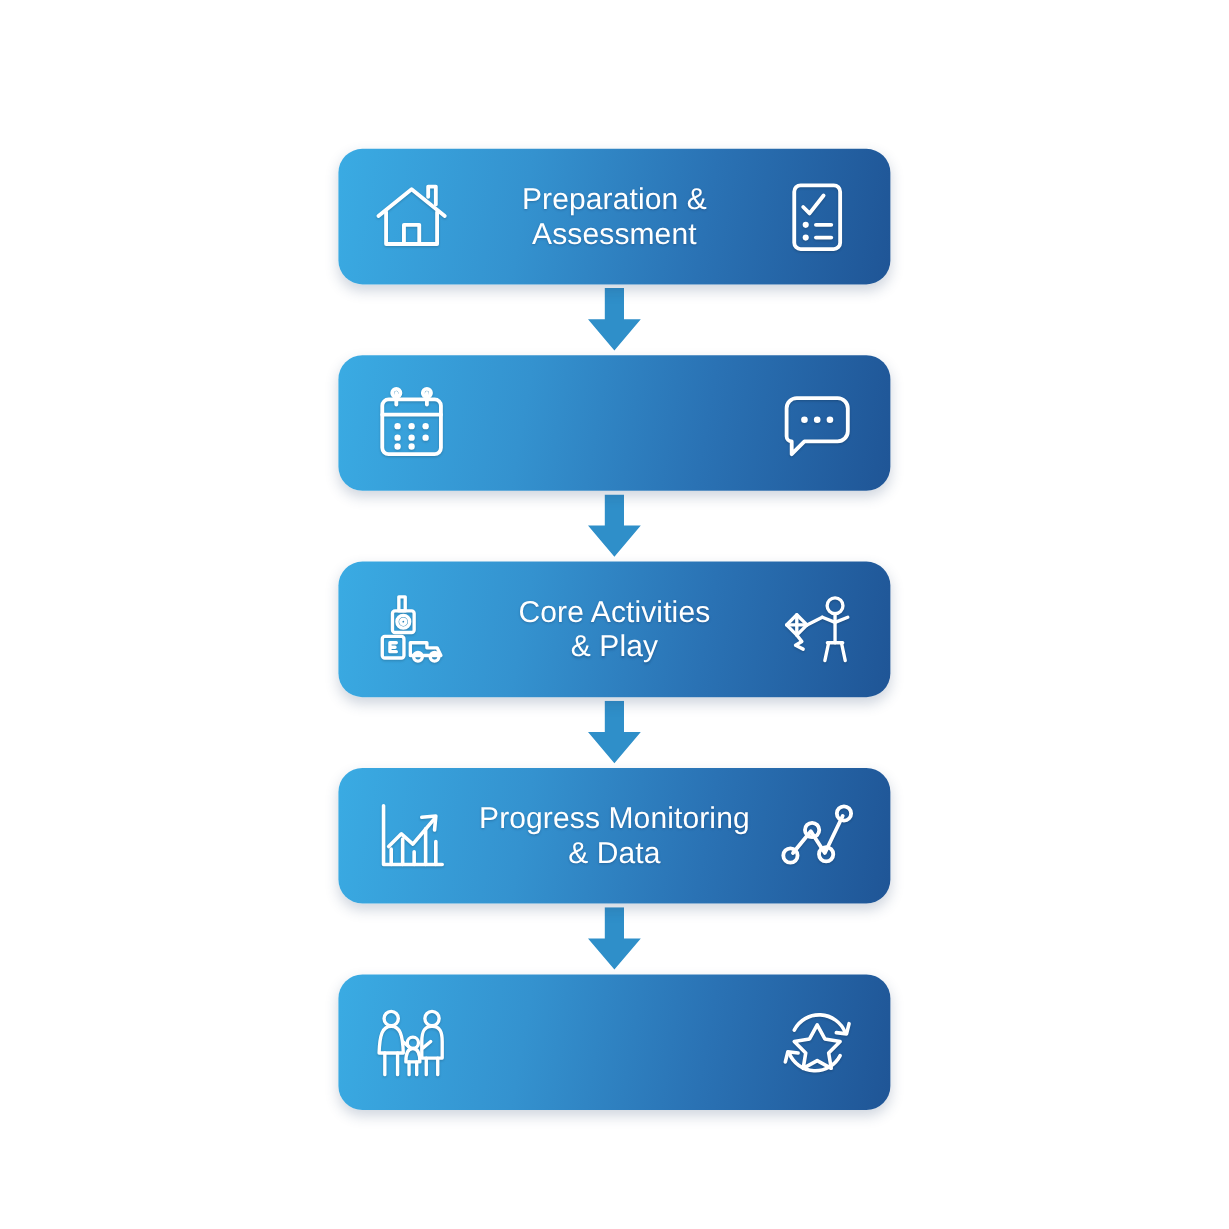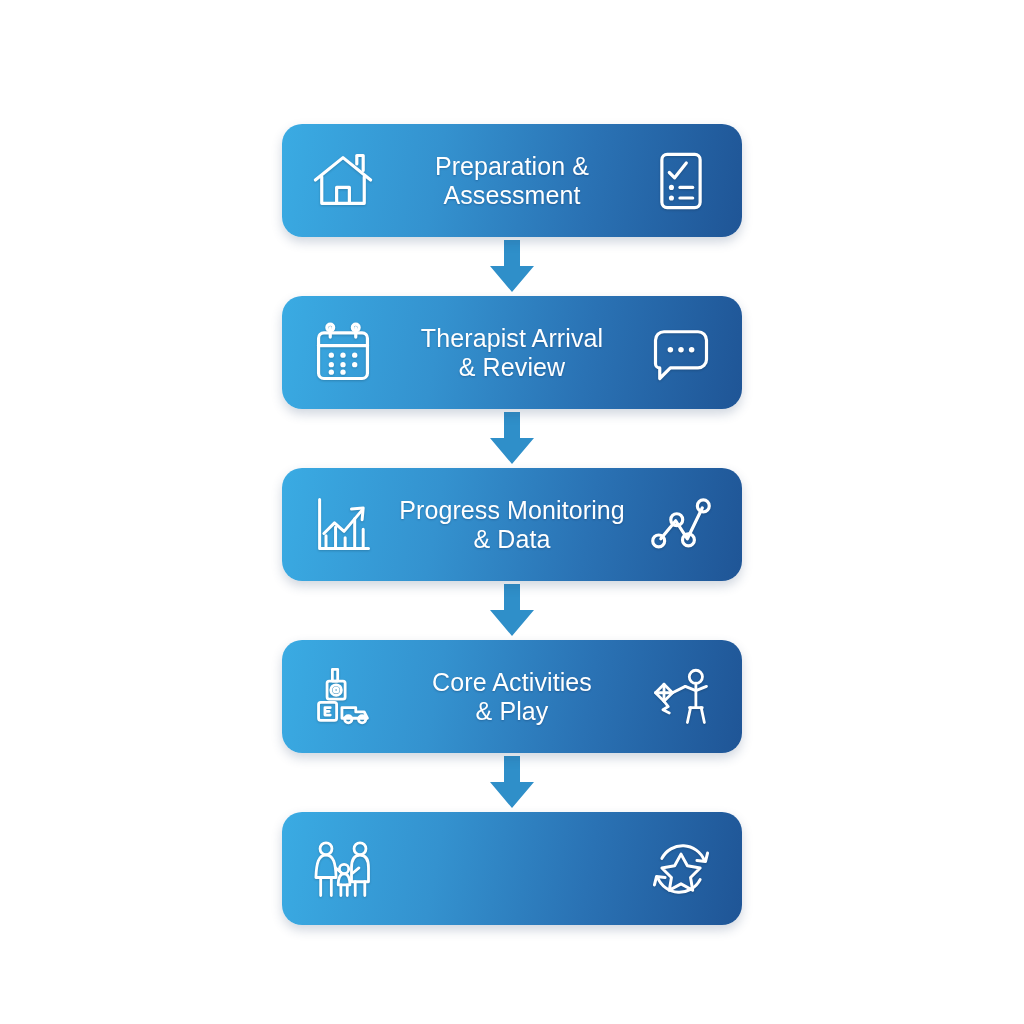--- a/index.html
+++ b/index.html
@@ -138,57 +138,26 @@
           <circle cx="21" cy="34" r="2.5" fill="#ffffff" stroke="none"></circle>
           <circle cx="32" cy="34" r="2.5" fill="#ffffff" stroke="none"></circle>
           <circle cx="43" cy="34" r="2.5" fill="#ffffff" stroke="none"></circle>
           <circle cx="21" cy="43" r="2.5" fill="#ffffff" stroke="none"></circle>
           <circle cx="32" cy="43" r="2.5" fill="#ffffff" stroke="none"></circle>
           <circle cx="43" cy="43" r="2.5" fill="#ffffff" stroke="none"></circle>
           <circle cx="21" cy="50" r="2.5" fill="#ffffff" stroke="none"></circle>
           <circle cx="32" cy="50" r="2.5" fill="#ffffff" stroke="none"></circle>
         </svg>
       </div>
-      <div class="step-label">Therapist Arrival
-&amp; Review</div>
       <div class="icon-slot">
         <svg viewBox="0 0 64 64" fill="none" stroke="#ffffff" stroke-width="3.2" stroke-linecap="round" stroke-linejoin="round">
           <path d="M8 20 A8 8 0 0 1 16 12 L48 12 A8 8 0 0 1 56 20 L56 38 A8 8 0 0 1 48 46 L22 46 L12 56 L12 46 A4 4 0 0 1 8 42 Z"></path>
           <circle cx="22" cy="29" r="2.6" fill="#ffffff" stroke="none"></circle>
           <circle cx="32" cy="29" r="2.6" fill="#ffffff" stroke="none"></circle>
           <circle cx="42" cy="29" r="2.6" fill="#ffffff" stroke="none"></circle>
-        </svg>
-      </div>
-    </div>
-    <div class="arrow-wrap">
-      <svg viewBox="0 0 46 53" preserveAspectRatio="none">
-        <path d="M15 0 L31 0 L31 26 L45 26 L23 52 L1 26 L15 26 Z" fill="#2f8fc9"></path>
-      </svg>
-    </div>
-  </div>
-
-  <div class="step-row">
-    <div class="step-box">
-      <div class="icon-slot">
-        <svg viewBox="0 0 64 64" fill="none" stroke="#ffffff" stroke-width="3" stroke-linecap="round" stroke-linejoin="round">
-          <path d="M10 8 L10 54 L56 54"></path>
-          <path d="M16 54 L16 42 M25 54 L25 34 M34 54 L34 44 M43 54 L43 26 M51 54 L51 36"></path>
-          <path d="M14 40 L24 30 L33 38 L50 18"></path>
-          <path d="M40 17 L51 16 L50 27"></path>
-        </svg>
-      </div>
-      <div class="step-label">Progress Monitoring
-&amp; Data</div>
-      <div class="icon-slot">
-        <svg viewBox="0 0 64 64" fill="none" stroke="#ffffff" stroke-width="3.2" stroke-linecap="round" stroke-linejoin="round">
-          <path d="M13 45 L27 28 L38 45 L52 16"></path>
-          <circle cx="11" cy="47" r="5.6"></circle>
-          <circle cx="28" cy="27" r="5.6"></circle>
-          <circle cx="39" cy="46" r="5.6"></circle>
-          <circle cx="53" cy="14" r="5.6"></circle>
         </svg>
       </div>
     </div>
     <div class="arrow-wrap">
       <svg viewBox="0 0 46 53" preserveAspectRatio="none">
         <path d="M15 0 L31 0 L31 26 L45 26 L23 52 L1 26 L15 26 Z" fill="#2f8fc9"></path>
       </svg>
     </div>
   </div>
 
@@ -213,20 +182,49 @@
         <svg viewBox="0 0 64 64" fill="none" stroke="#ffffff" stroke-width="2.8" stroke-linecap="round" stroke-linejoin="round">
           <path d="M8 28 L16 20 L24 28 L16 36 Z"></path>
           <path d="M16 20 L16 36 M8 28 L24 28"></path>
           <path d="M16 36 L20 41 L15 44 L21 47"></path>
           <path d="M24 28 L36 22"></path>
           <circle cx="46" cy="13" r="6.2"></circle>
           <path d="M46 19 L46 42"></path>
           <path d="M36 22 L46 26 L56 22"></path>
           <path d="M41 42 L38 56 M51 42 L54 56"></path>
           <path d="M40 42 L52 42"></path>
+        </svg>
+      </div>
+    </div>
+    <div class="arrow-wrap">
+      <svg viewBox="0 0 46 53" preserveAspectRatio="none">
+        <path d="M15 0 L31 0 L31 26 L45 26 L23 52 L1 26 L15 26 Z" fill="#2f8fc9"></path>
+      </svg>
+    </div>
+  </div>
+
+  <div class="step-row">
+    <div class="step-box">
+      <div class="icon-slot">
+        <svg viewBox="0 0 64 64" fill="none" stroke="#ffffff" stroke-width="3" stroke-linecap="round" stroke-linejoin="round">
+          <path d="M10 8 L10 54 L56 54"></path>
+          <path d="M16 54 L16 42 M25 54 L25 34 M34 54 L34 44 M43 54 L43 26 M51 54 L51 36"></path>
+          <path d="M14 40 L24 30 L33 38 L50 18"></path>
+          <path d="M40 17 L51 16 L50 27"></path>
+        </svg>
+      </div>
+      <div class="step-label">Progress Monitoring
+&amp; Data</div>
+      <div class="icon-slot">
+        <svg viewBox="0 0 64 64" fill="none" stroke="#ffffff" stroke-width="3.2" stroke-linecap="round" stroke-linejoin="round">
+          <path d="M13 45 L27 28 L38 45 L52 16"></path>
+          <circle cx="11" cy="47" r="5.6"></circle>
+          <circle cx="28" cy="27" r="5.6"></circle>
+          <circle cx="39" cy="46" r="5.6"></circle>
+          <circle cx="53" cy="14" r="5.6"></circle>
         </svg>
       </div>
     </div>
     <div class="arrow-wrap">
       <svg viewBox="0 0 46 53" preserveAspectRatio="none">
         <path d="M15 0 L31 0 L31 26 L45 26 L23 52 L1 26 L15 26 Z" fill="#2f8fc9"></path>
       </svg>
     </div>
   </div>
 

